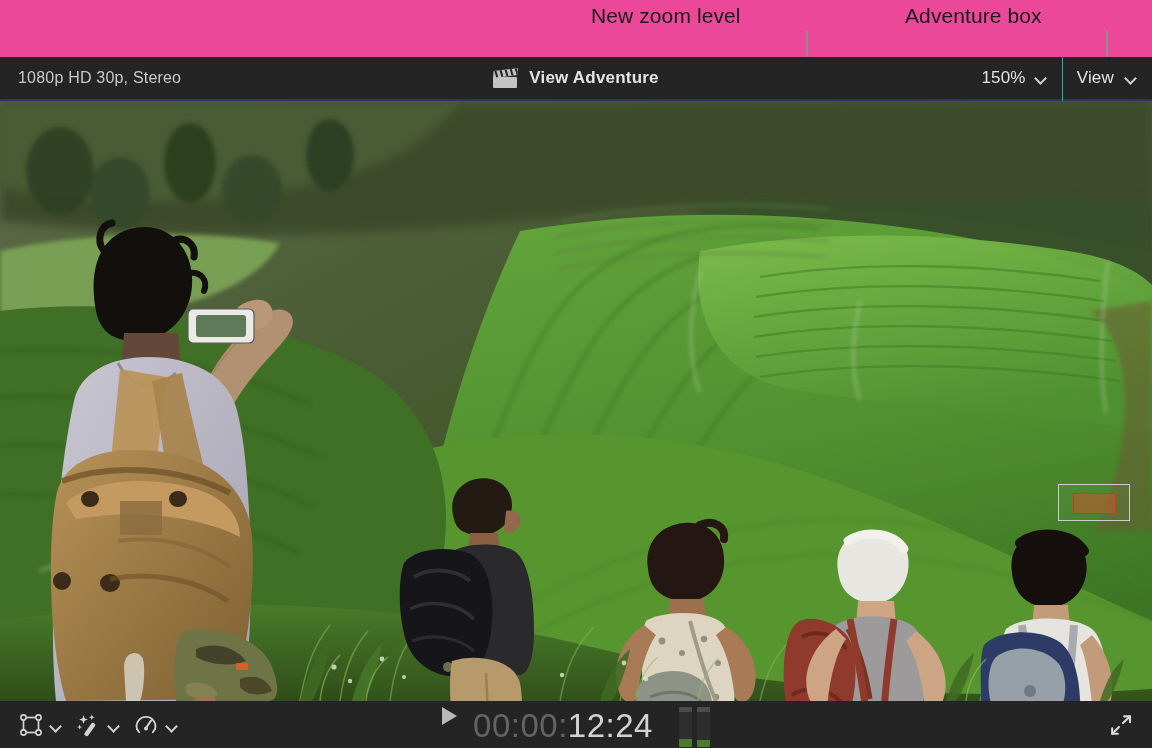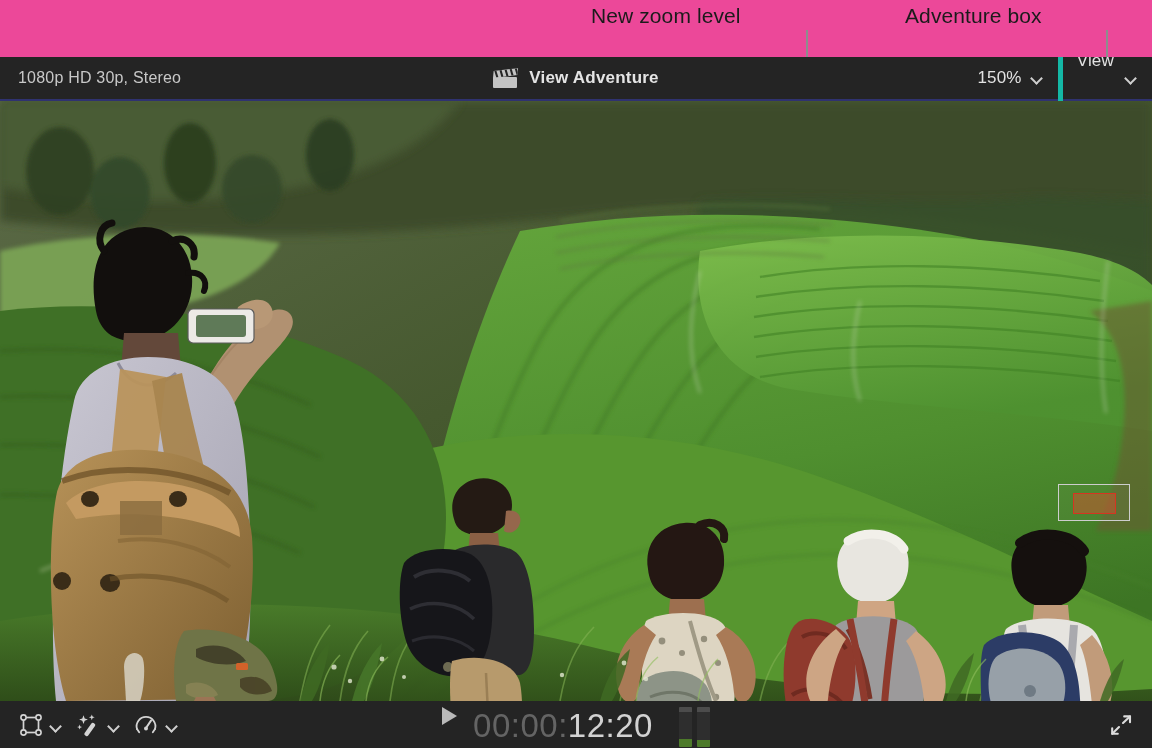--- a/index.html
+++ b/index.html
@@ -142,22 +142,23 @@
     padding: 0 16px 0 0;
     height: 42px;
   }
   #zoom-value {
     font-size: 17px;
     color: #e2e2e2;
     letter-spacing: 0.2px;
   }
   .view-control {
     display: flex;
+    align-items: center;
     height: 54px;
-    border-left: 5px solid #14b8a6;
+    border-left: 1px solid #14b8a6;
   }
   #view-label {
     font-size: 17px;
     color: #e2e2e2;
     padding: 0 11px 0 14px;
     letter-spacing: 0.2px;
   }
   .view-chevron-box {
     padding-right: 16px;
     display: flex;
@@ -700,21 +701,21 @@
             </svg>
           </span>
           <span class="chev"></span>
         </div>
       </div>
 
       <div id="transport">
         <span class="play-tri"></span>
         <span id="timecode">
           <span class="tc-dim">00:00:</span>
-          <span class="tc-main">12:20</span>
+          <span class="tc-main">12:24</span>
         </span>
         <span id="audio-meters">
           <span class="meter">
             <span class="cap"></span>
             <span class="level" style="height:8px"></span>
           </span>
           <span class="meter">
             <span class="cap"></span>
             <span class="level" style="height:7px"></span>
           </span>

